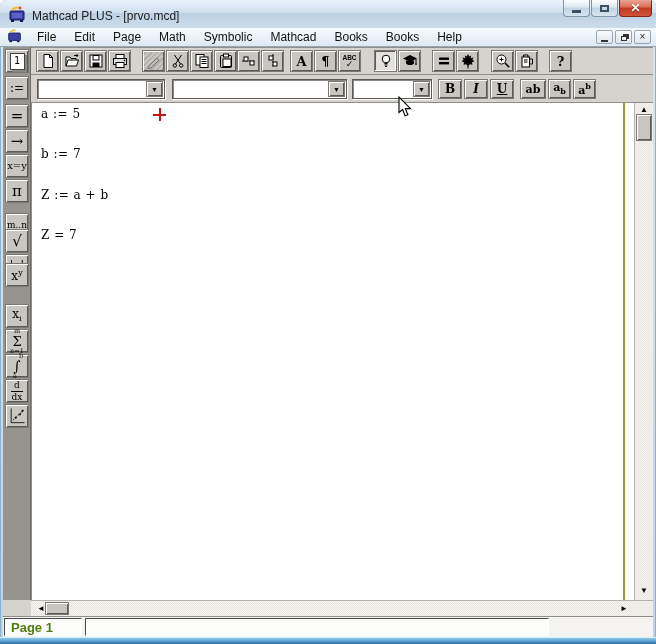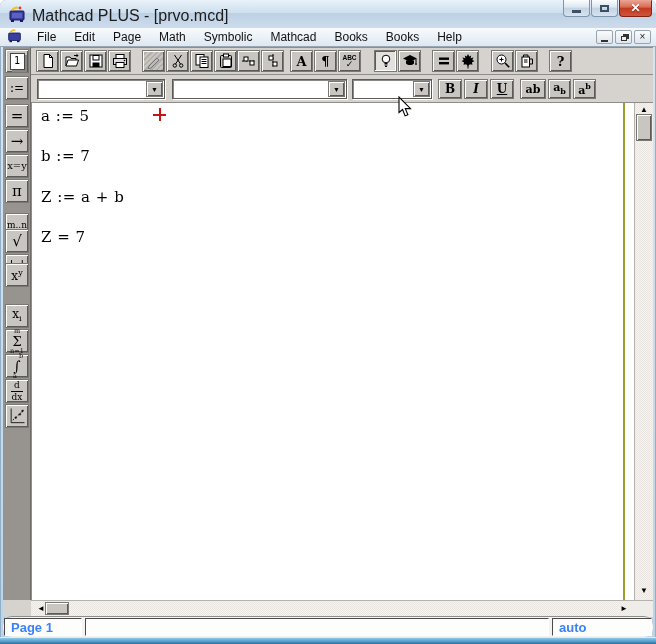--- a/index.html
+++ b/index.html
@@ -8,21 +8,21 @@
     background:linear-gradient(#d9e6f2,#bed3e6);
     border-radius:6px 6px 0 0; overflow:hidden;
     box-shadow:inset 0 0 0 1px #8fb0c8; }
   
   .wm{ position:absolute; top:1px; height:6px; background:#4a4a55; opacity:.4; filter:blur(2px); border-radius:2px; }
 
   
   .titlebar{ position:relative; height:28px; display:flex; align-items:center;
     background:linear-gradient(#e9f2fa 0%, #cfdfee 45%, #bcd0e4 46%, #cddcec 100%); }
   .titlebar .app-icon{ margin:4px 6px 0 8px; }
-  .title-text{ font-size:16px; color:#1c1c1c; padding-top:3px; }
+  .title-text{ font-size:12px; color:#1c1c1c; padding-top:3px; }
   .caption-buttons{ position:absolute; right:4px; top:0; display:flex; }
   .cap-btn{ width:27px; height:17px; border:1px solid #7e96aa; border-top:none;
     border-radius:0 0 4px 4px; background:linear-gradient(#fbfdfe,#dce7f1 45%,#c2d3e4 50%,#d8e4ef);
     display:flex; align-items:center; justify-content:center; margin-left:1px;
     font-size:10px; color:#35485c; }
   .cap-btn.close{ width:33px; background:linear-gradient(#eba596,#d96b52 45%,#c03a22 50%,#d0543a);
     border-color:#7e2415; color:#fff; font-weight:bold; }
   .cap-glyph-min{ width:9px; height:3px; background:#3c4f63; margin-top:6px; }
   .cap-glyph-max{ width:9px; height:7px; border:2px solid #3c4f63; background:transparent; }
   .cap-btn.close span{ font-size:12px; line-height:1; text-shadow:0 1px 1px #7e2415; }
@@ -81,21 +81,21 @@
   .combo .combo-value{ flex:1; font-size:11px; padding:3px 4px; color:#000; }
   .combo .combo-arrow{ width:17px; height:16px; margin:1px; font-size:7px; color:#000; }
   .fmt-btn{ position:absolute; top:4px; height:20px; font-family:"DejaVu Serif",serif; font-size:12px; font-weight:bold; }
   .fmt-btn i{ font-family:"DejaVu Serif",serif; }
   .fmt-btn u{ text-decoration:underline; }
   .fmt-btn sub,.fmt-btn sup{ font-size:8px; font-weight:bold; }
 
   
   .ws-row{ display:flex; height:497px; }
   .worksheet{ position:relative; width:603px; background:#fff; border-left:1px solid #8f8d89; overflow:hidden; }
-  .region{ position:absolute; font-family:"DejaVu Serif", serif; font-size:15px; color:#000; letter-spacing:0.5px; white-space:pre; }
+  .region{ position:absolute; font-family:"DejaVu Serif", serif; font-size:12px; color:#000; letter-spacing:0.5px; white-space:pre; }
   .margin-line{ position:absolute; top:0; bottom:0; left:591px; width:2px; background:#9aa02c; }
   .crosshair{ position:absolute; left:121px; top:5px; width:13px; height:13px; }
   .crosshair::before{ content:""; position:absolute; left:0; right:0; top:6px; height:2px; background:#c41414; }
   .crosshair::after{ content:""; position:absolute; top:0; bottom:0; left:6px; width:2px; background:#c41414; }
   .mouse-cursor{ position:absolute; left:367px; top:49px; z-index:6; }
 
   
   .vscroll{ position:relative; width:19px; background:#efede9;
     background-image:repeating-conic-gradient(#f6f4f1 0 25%, #e9e6e2 0 50%); background-size:2px 2px;
     border-left:1px solid #b5b2ae; }
@@ -105,21 +105,21 @@
   .hscroll{ position:relative; height:16px; background:#efede9;
     background-image:repeating-conic-gradient(#f6f4f1 0 25%, #e9e6e2 0 50%); background-size:2px 2px;
     border-top:1px solid #b5b2ae; display:flex; }
   .h-left{ position:absolute; left:6px; top:4px; width:10px; text-align:left; }
   .h-right{ position:absolute; left:588px; top:4px; width:10px; }
   .h-thumb{ position:absolute; left:14px; top:1px; width:24px; height:13px; }
   .h-corner{ position:absolute; right:0; top:0; width:19px; height:16px; background:#efede9; }
 
   
   .statusbar{ position:relative; height:21px; margin:0 3px; background:#f4f3f1;
-    border-top:1px solid #8f8d89; font-size:13px; font-weight:bold; color:#3b82f6;border-radius:9px; }
+    border-top:1px solid #8f8d89; font-size:13px; font-weight:bold; color:#4d7c0f; }
   .status-panel{ position:absolute; top:1px; height:18px; background:#fdfdfc;
     border:1px solid #4a4a4a; border-right-color:#fff; border-bottom-color:#fff;
     padding:1px 6px; }
   .sp-page{ left:1px; width:78px; }
   .sp-mid{ left:82px; width:464px; }
   .sp-mode{ left:549px; width:100px; }
 
   .bottom-frame{ height:7px; margin:0; background:linear-gradient(#9ed7f2,#4e97c6 70%,#2a6c9c); box-shadow:inset 0 1px 0 #d5eefc; }
 </style>
 </head>
@@ -460,18 +460,17 @@
         <span class="scroll-arrow h-right">►</span>
         <div class="h-corner"></div>
       </div>
 
     </div>
   </div>
 
   <div class="statusbar">
     <div class="status-panel sp-page">Page 1</div>
     <div class="status-panel sp-mid"></div>
-    <div class="status-panel sp-mode">auto</div>
   </div>
 
   <div class="bottom-frame"></div>
 
 </div>
 
 </body></html>

